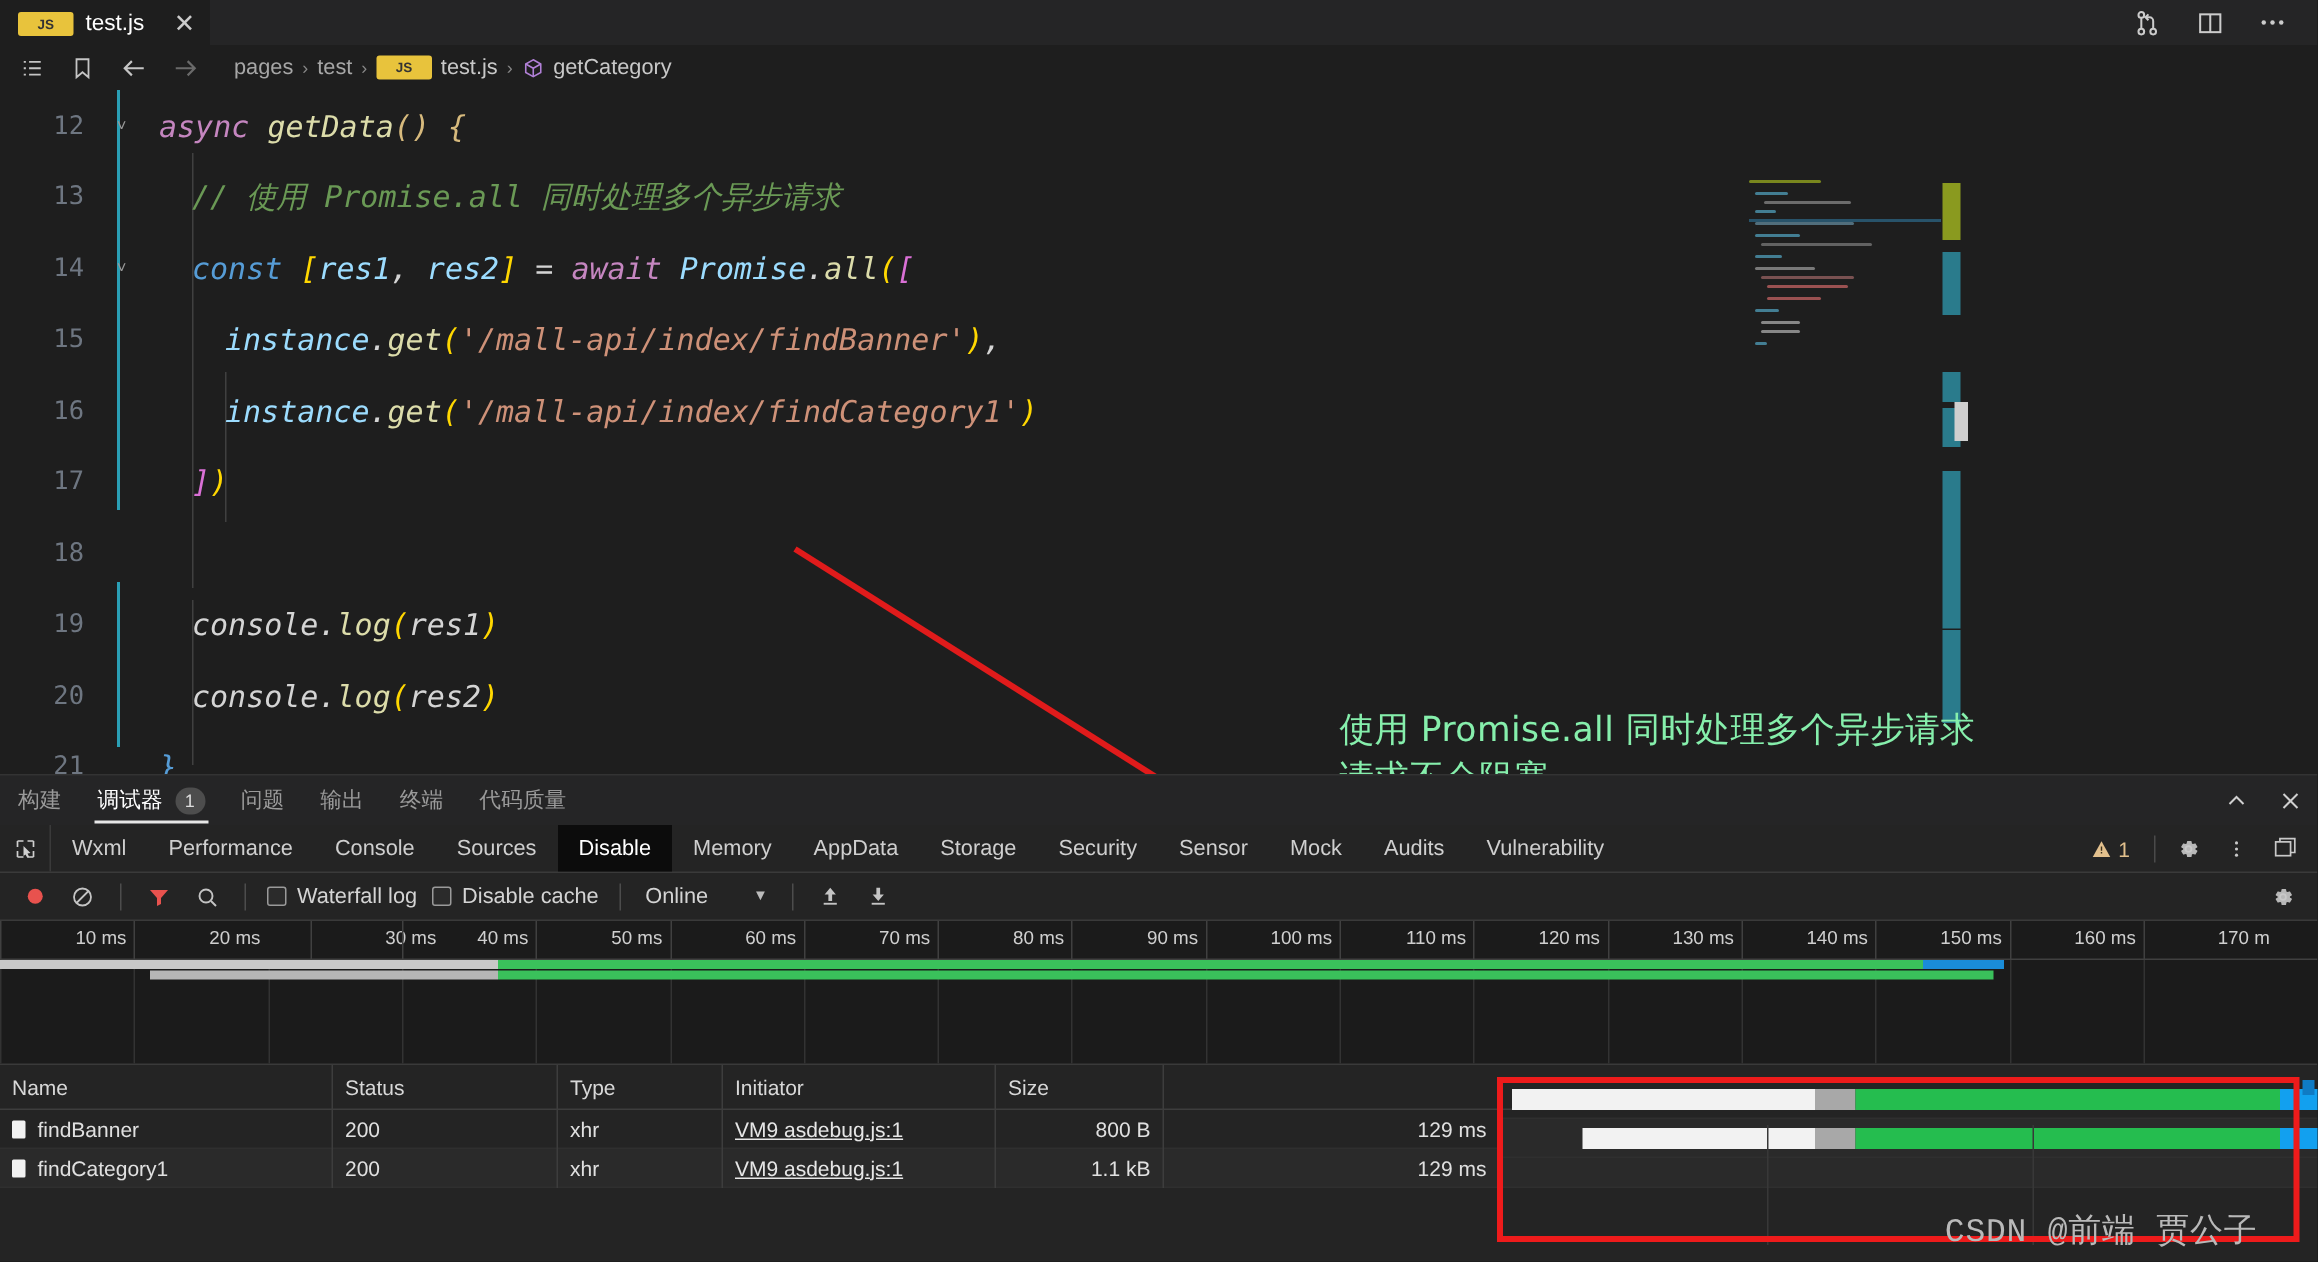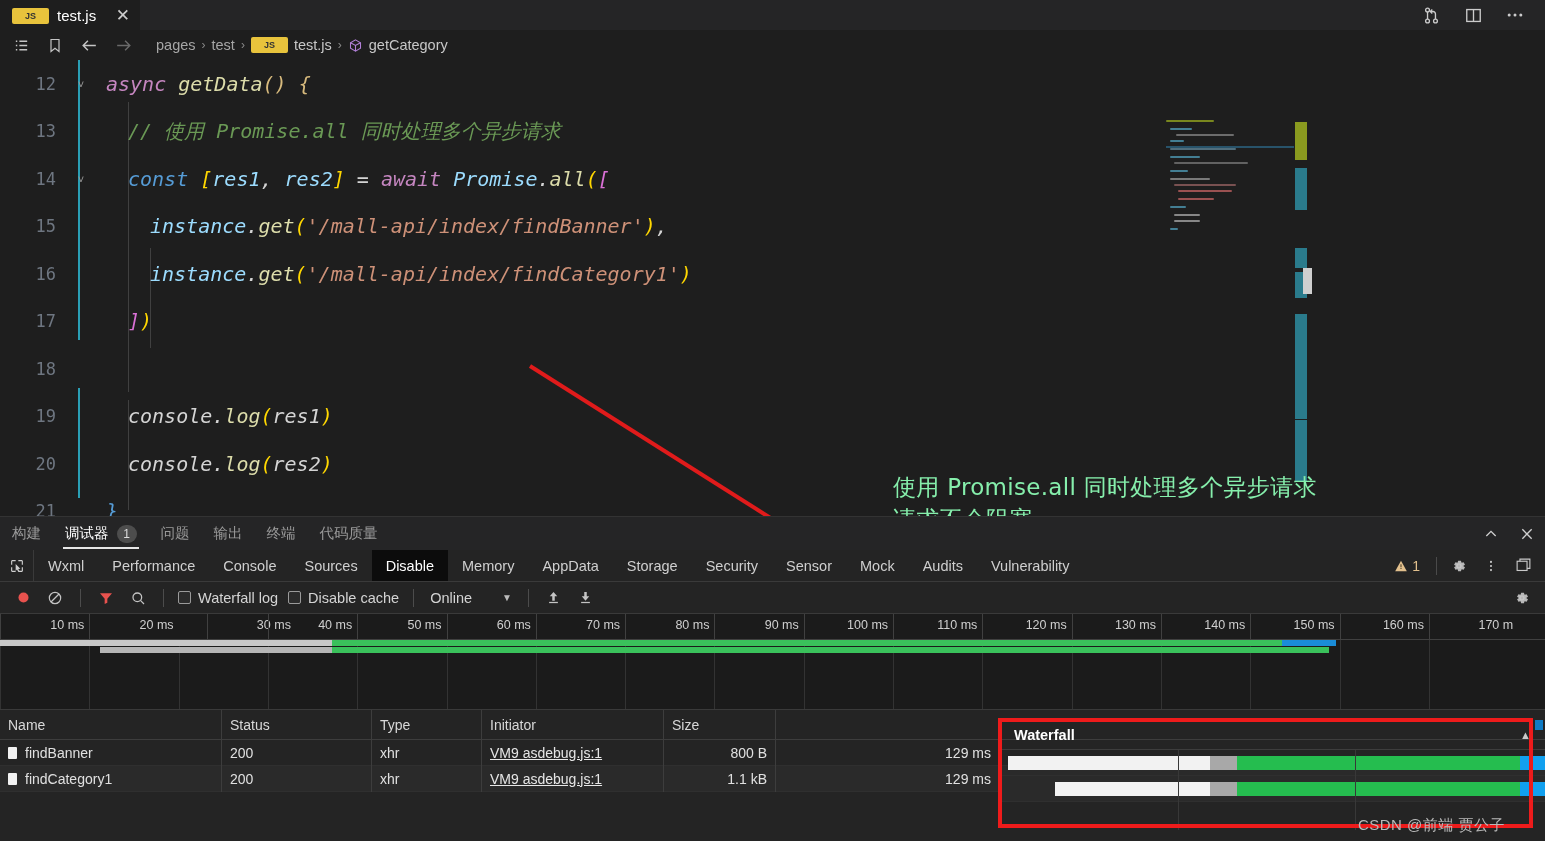--- a/index.html
+++ b/index.html
@@ -192,21 +192,21 @@
   .wf-row { position: relative; height: 26px; border-bottom: 1px solid #2f2f2f; }
   .wf-row.alt { background: #2a2a2a; }
   .wf-seg { position: absolute; top: 6px; height: 14px; }
   .wf-gridline { position: absolute; top: 30px; bottom: 0; width: 1px; background: #383838; }
   .redbox {
     position: absolute; left: 998px; top: 718px; width: 535px; height: 110px;
     border: 4px solid #ee1b1b; pointer-events: none;
   }
   .watermark {
     position: absolute; right: 40px; bottom: 6px; color: #b9b9b9;
-    font-size: 15px; font-family: Liberation Sans, sans-serif;
+    font-size: 22px; font-family: Liberation Mono, monospace;
     letter-spacing: 0.5px;
   }
   .scroll-nub { position: absolute; right: 2px; top: 0; width: 8px; height: 10px; background: #0f7bc4; }
 </style>
 </head>
 <body>
 
 <div id="app">
 
   <div class="titlebar">
@@ -644,24 +644,20 @@
               <span class="link">VM9 asdebug.js:1</span>
             </div>
             <div class="td right" style="width: 112px;">1.1 kB</div>
             <div class="td right" style="width: 224px;">129 ms</div>
           </div>
         </div>
     </div>
   </div>
 
   <div class="wf-panel">
-    <div class="wf-head">
-      <span class="wf-title">Waterfall</span>
-      <span class="wf-sort">▲</span>
-    </div>
     <div class="wf-rows" id="wf-rows">
         <div class="wf-row">
           <div class="wf-seg" style="left: 1.5%; width: 37%; background: rgb(242, 242, 242);"></div>
           <div class="wf-seg" style="left: 38.5%; width: 5%; background: rgb(168, 168, 168);"></div>
           <div class="wf-seg" style="left: 43.5%; width: 52%; background: rgb(37, 189, 79);"></div>
           <div class="wf-seg" style="left: 95.5%; width: 5%; background: rgb(18, 160, 239);"></div>
         </div>
         <div class="wf-row alt">
           <div class="wf-seg" style="left: 10%; width: 28.5%; background: rgb(242, 242, 242);"></div>
           <div class="wf-seg" style="left: 38.5%; width: 5%; background: rgb(168, 168, 168);"></div>

